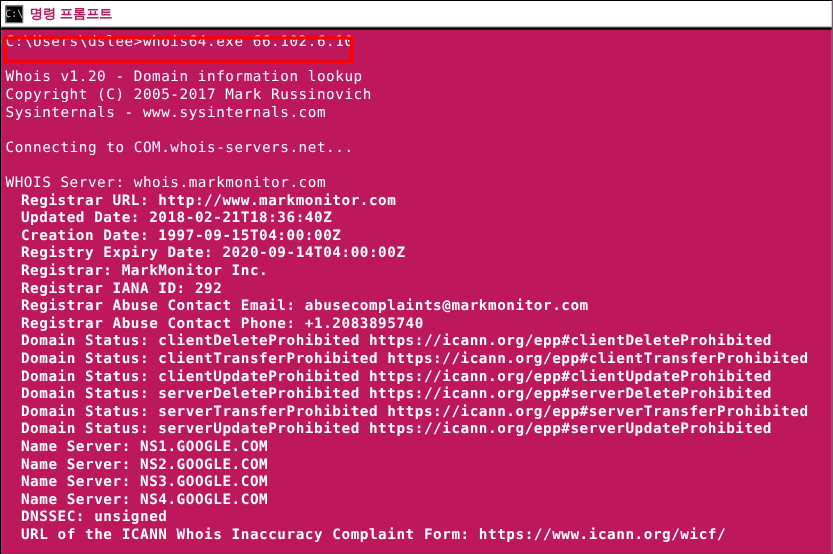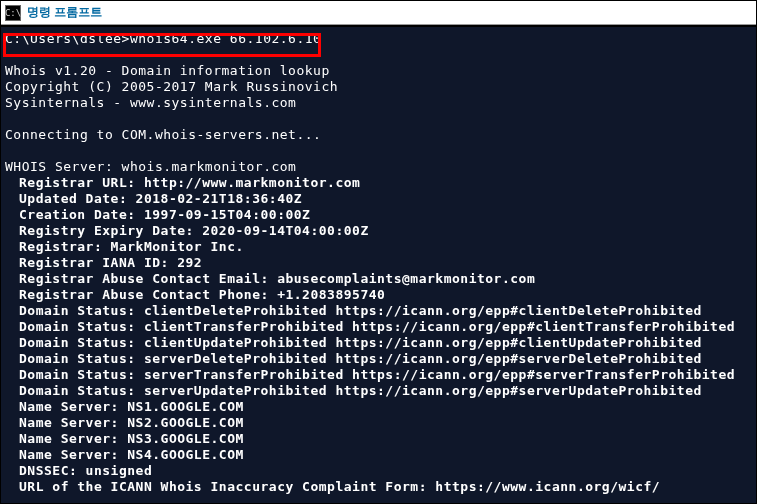--- a/index.html
+++ b/index.html
@@ -37,28 +37,28 @@
       color: #ccc;
       font-size: 9px;
       font-family: monospace;
       display: flex;
       align-items: center;
       justify-content: center;
       margin-right: 6px;
       border: 1px solid #666;
     }
     .titlebar-title {
-      color: #0369a1;
+      color: #be185d;
       font-weight: bold;
       font-size: 12px;
       text-align: center;
     }
     .terminal-area {
       flex: 1;
-      background: #0f172a;
+      background: #be185d;
       color: #fff;
       font-family: "Fixedsys", "Consolas", monospace;
       font-size: 13px;
       line-height: 16px;
       padding: 4px;
       position: relative;
       overflow: hidden;
       border-top: 2px solid #000;
     }
     .highlight-box {

